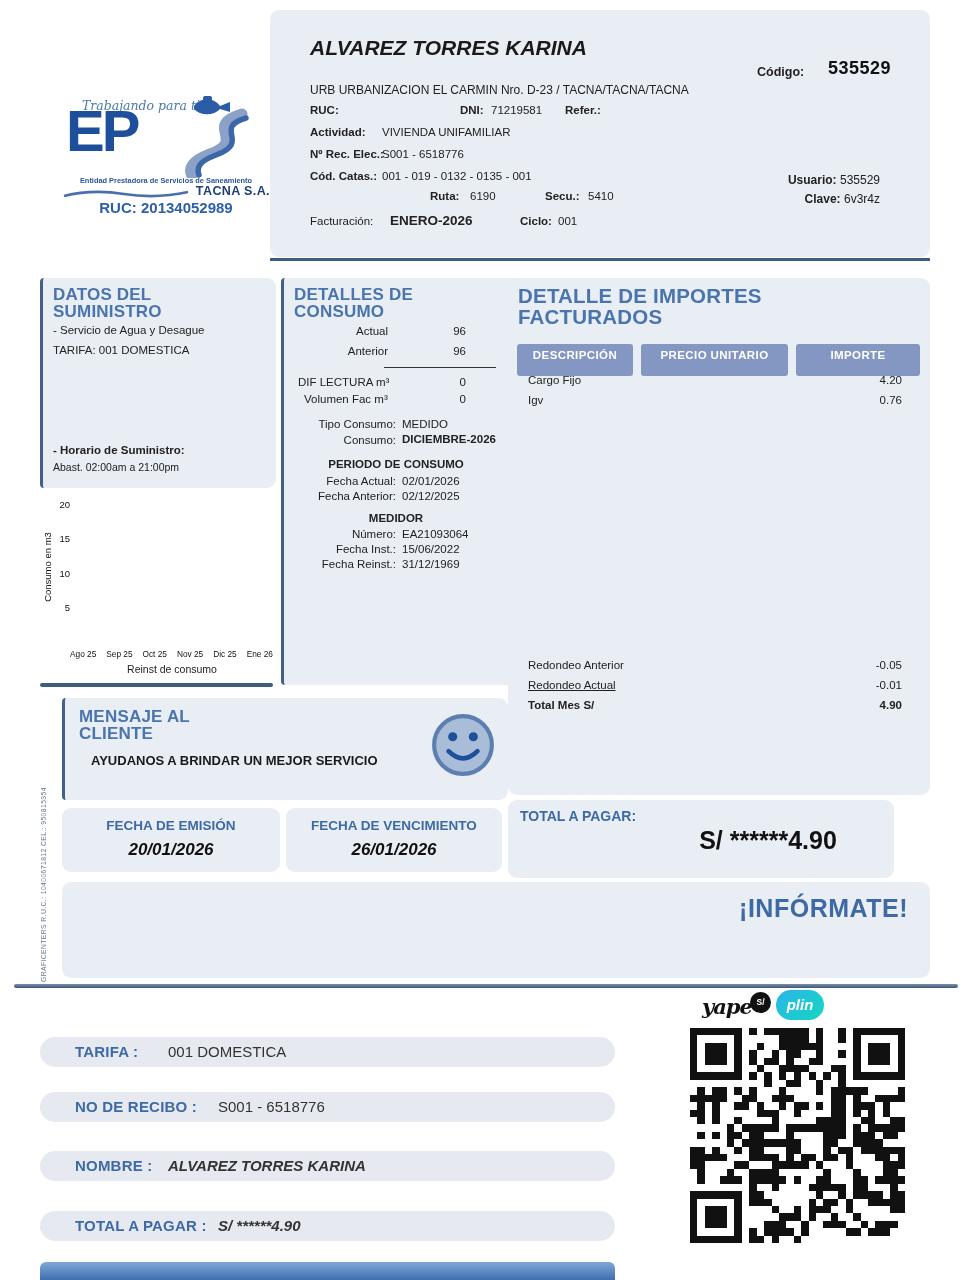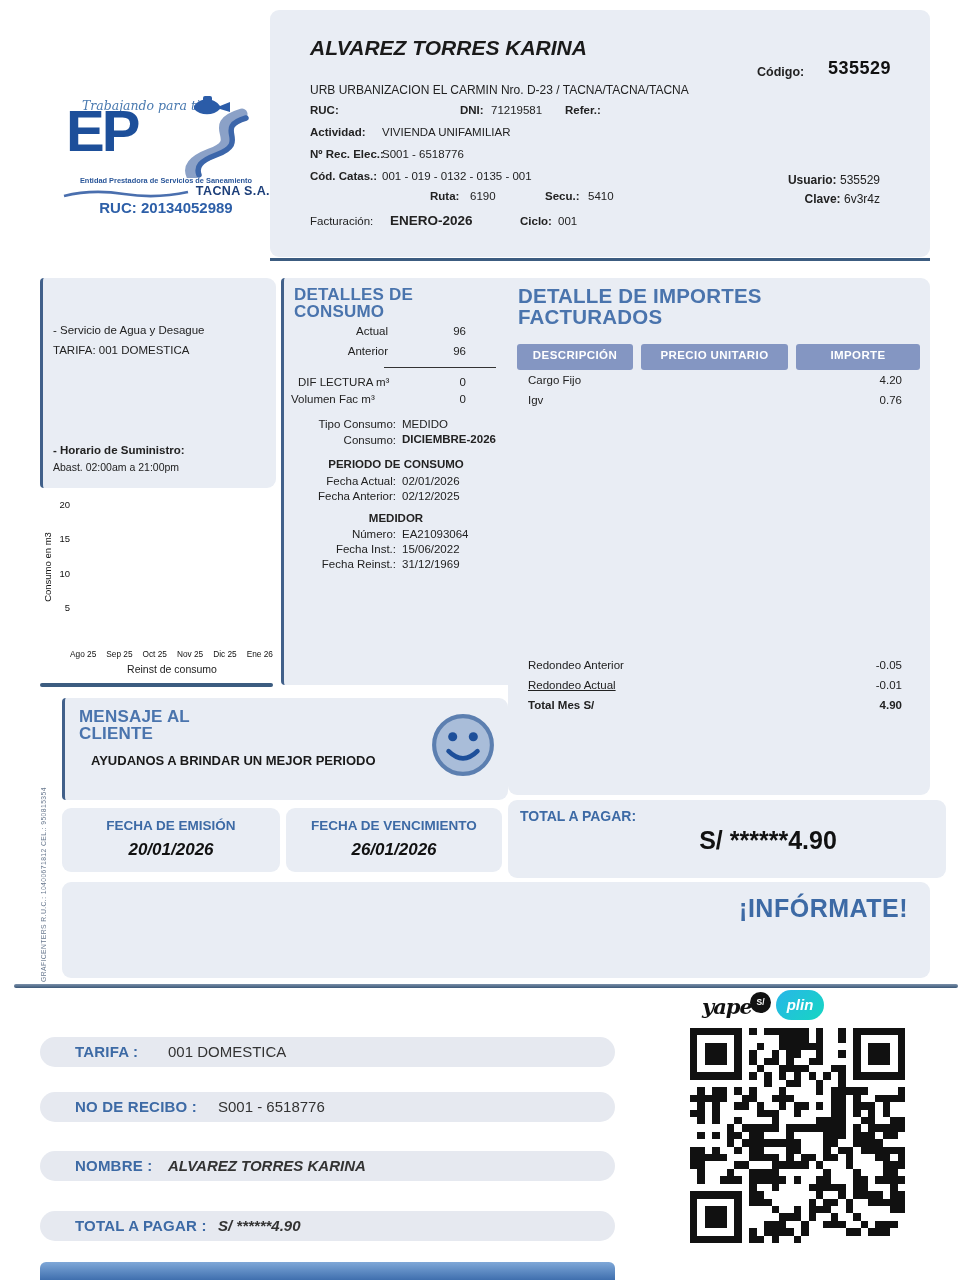--- a/index.html
+++ b/index.html
@@ -7,21 +7,21 @@
         font-family:"Liberation Sans",sans-serif;color:#222;}
   .abs{position:absolute;}
   .b{font-weight:bold;}
   .i{font-style:italic;}
   .blue{color:#3d6aa5;}
   .panel{position:absolute;background:#e9edf4;border-radius:9px;}
   .accent-left{border-left:3px solid #41608a;border-top-left-radius:4px;border-bottom-left-radius:4px;}
   .sec-title{color:#4a74ad;font-weight:bold;font-size:17px;line-height:1.02;letter-spacing:.2px;}
   .row-label{font-weight:bold;font-size:11.5px;}
   .row-val{font-size:11.5px;}
-  .pill{position:absolute;height:26px;background:#8496c2;border-radius:3px;color:#fff;
+  .pill{position:absolute;height:32px;background:#8496c2;border-radius:3px;color:#fff;
         font-weight:bold;font-size:11.5px;text-align:center;line-height:22px;letter-spacing:.4px;}
   .gl{position:absolute;left:0;right:0;border-top:1px dashed #999;}
   .ytick{position:absolute;width:26px;text-align:right;font-size:9.5px;color:#111;}
   .xtick{font-size:8.3px;color:#111;white-space:nowrap;}
   .footer-bar{position:absolute;height:30px;background:#e6e9f0;border-radius:15px;}
   .footer-label{position:absolute;font-weight:bold;font-size:15px;color:#3d6aa5;letter-spacing:.2px;}
   .footer-val{position:absolute;font-size:15px;color:#333;}
   .vtext{writing-mode:vertical-rl;transform:rotate(180deg);font-size:6.8px;color:#6a7a90;letter-spacing:.4px;}
 </style>
 </head>
@@ -81,20 +81,21 @@
     </div>
 
     <div class="abs row-val" style="left:40px;top:205px;">Facturación:</div>
     <div class="abs b" style="left:120px;top:203px;font-size:13.5px;">ENERO-2026</div>
     <div class="abs row-label" style="left:250px;top:205px;">Ciclo:</div>
     <div class="abs row-val" style="left:288px;top:205px;">001</div>
   </div>
   <div class="abs" style="left:270px;top:258px;width:660px;height:3px;background:#3c5c80;"></div>
 
   <div class="panel accent-left" style="left:40px;top:278px;width:233px;height:210px;">
+    <div class="abs sec-title" style="left:10px;top:8px;width:150px;">DATOS DEL SUMINISTRO</div>
     <div class="abs row-val" style="left:10px;top:46px;">- Servicio de Agua y Desague</div>
     <div class="abs row-val" style="left:10px;top:66px;">TARIFA: 001 DOMESTICA</div>
     <div class="abs row-label" style="left:10px;top:166px;">- Horario de Suministro:</div>
     <div class="abs" style="left:10px;top:183px;font-size:10.5px;">Abast. 02:00am a 21:00pm</div>
   </div>
 
   <div class="abs" style="left:40px;top:497px;width:233px;height:184px;background:#fff;">
     <div class="abs" style="left:-1px;top:40px;transform:rotate(-90deg);transform-origin:0 0;font-size:9.5px;color:#111;width:120px;text-align:center;left:2px;top:130px;">Consumo en m3</div>
     <div class="ytick" style="left:4px;top:2px;">20</div>
     <div class="ytick" style="left:4px;top:36px;">15</div>
@@ -116,21 +117,21 @@
     <div class="abs sec-title" style="left:10px;top:8px;width:140px;">DETALLES DE CONSUMO</div>
 
     <div class="abs row-val" style="left:24px;top:47px;width:80px;text-align:right;">Actual</div>
     <div class="abs row-val" style="left:150px;top:47px;width:32px;text-align:right;">96</div>
     <div class="abs row-val" style="left:24px;top:67px;width:80px;text-align:right;">Anterior</div>
     <div class="abs row-val" style="left:150px;top:67px;width:32px;text-align:right;">96</div>
     <div class="abs" style="left:100px;top:89px;width:112px;border-top:1.6px solid #333;"></div>
 
     <div class="abs row-val" style="left:14px;top:98px;">DIF LECTURA m³</div>
     <div class="abs row-val" style="left:150px;top:98px;width:32px;text-align:right;">0</div>
-    <div class="abs row-val" style="left:7px;top:115px;">Volumen Fac m³</div>
+    <div class="abs row-val" style="left:20px;top:115px;">Volumen Fac m³</div>
     <div class="abs row-val" style="left:150px;top:115px;width:32px;text-align:right;">0</div>
 
     <div class="abs row-val" style="left:8px;top:140px;width:104px;text-align:right;">Tipo Consumo:</div>
     <div class="abs row-val" style="left:118px;top:140px;">MEDIDO</div>
     <div class="abs row-val" style="left:8px;top:156px;width:104px;text-align:right;">Consumo:</div>
     <div class="abs b" style="left:118px;top:155px;font-size:11.5px;">DICIEMBRE-2026</div>
 
     <div class="abs b" style="left:0;top:180px;width:224px;text-align:center;font-size:11.5px;">PERIODO DE CONSUMO</div>
     <div class="abs row-val" style="left:8px;top:197px;width:104px;text-align:right;">Fecha Actual:</div>
     <div class="abs row-val" style="left:118px;top:197px;">02/01/2026</div>
@@ -160,38 +161,38 @@
     <div class="abs row-val" style="left:20px;top:381px;">Redondeo Anterior</div>
     <div class="abs row-val" style="right:28px;top:381px;">-0.05</div>
     <div class="abs row-val" style="left:20px;top:401px;text-decoration:underline;">Redondeo Actual</div>
     <div class="abs row-val" style="right:28px;top:401px;">-0.01</div>
     <div class="abs row-label" style="left:20px;top:421px;">Total Mes S/</div>
     <div class="abs row-label" style="right:28px;top:421px;">4.90</div>
   </div>
 
   <div class="panel accent-left" style="left:62px;top:698px;width:443px;height:102px;">
     <div class="abs sec-title" style="left:14px;top:10px;width:140px;">MENSAJE AL CLIENTE</div>
-    <div class="abs b" style="left:26px;top:55px;font-size:13px;color:#1a1a1a;">AYUDANOS A BRINDAR UN MEJOR PERIODO</div>
+    <div class="abs b" style="left:26px;top:55px;font-size:13px;color:#1a1a1a;">AYUDANOS A BRINDAR UN MEJOR SERVICIO</div>
     <svg class="abs" style="right:12px;top:14px;" width="66" height="66" viewBox="0 0 64 64">
       <circle cx="32" cy="32" r="28" fill="#a9bdd9" stroke="#5c7fb0" stroke-width="4"></circle>
       <circle cx="22" cy="24" r="4.4" fill="#1d4f9a"></circle>
       <circle cx="42" cy="24" r="4.4" fill="#1d4f9a"></circle>
       <path d="M18 38 Q32 52 46 38" fill="none" stroke="#1d4f9a" stroke-width="4.5" stroke-linecap="round"></path>
     </svg>
   </div>
 
   <div class="panel" style="left:62px;top:808px;width:218px;height:64px;">
     <div class="abs b blue" style="left:0;top:10px;width:218px;text-align:center;font-size:13.5px;">FECHA DE EMISIÓN</div>
     <div class="abs b i" style="left:0;top:32px;width:218px;text-align:center;font-size:17px;color:#111;">20/01/2026</div>
   </div>
   <div class="panel" style="left:286px;top:808px;width:216px;height:64px;">
     <div class="abs b blue" style="left:0;top:10px;width:216px;text-align:center;font-size:13.5px;">FECHA DE VENCIMIENTO</div>
     <div class="abs b i" style="left:0;top:32px;width:216px;text-align:center;font-size:17px;color:#111;">26/01/2026</div>
   </div>
-  <div class="panel" style="left:508px;top:800px;width:438px;height:78px;">
+  <div class="panel" style="left:508px;top:800px;width:386px;height:78px;">
     <div class="abs b blue" style="left:12px;top:8px;font-size:14px;">TOTAL A PAGAR:</div>
     <div class="abs b" style="left:120px;top:26px;width:280px;text-align:center;font-size:25px;color:#111;">S/ ******4.90</div>
   </div>
 
   <div class="panel" style="left:62px;top:882px;width:868px;height:96px;">
     <div class="abs b blue" style="right:22px;top:12px;font-size:25px;letter-spacing:.5px;">¡INFÓRMATE!</div>
   </div>
 
   <div class="abs vtext" style="left:40px;top:772px;height:210px;">GRAFICENTERS  R.U.C.: 10400671812 CEL.: 950815354</div>
 

